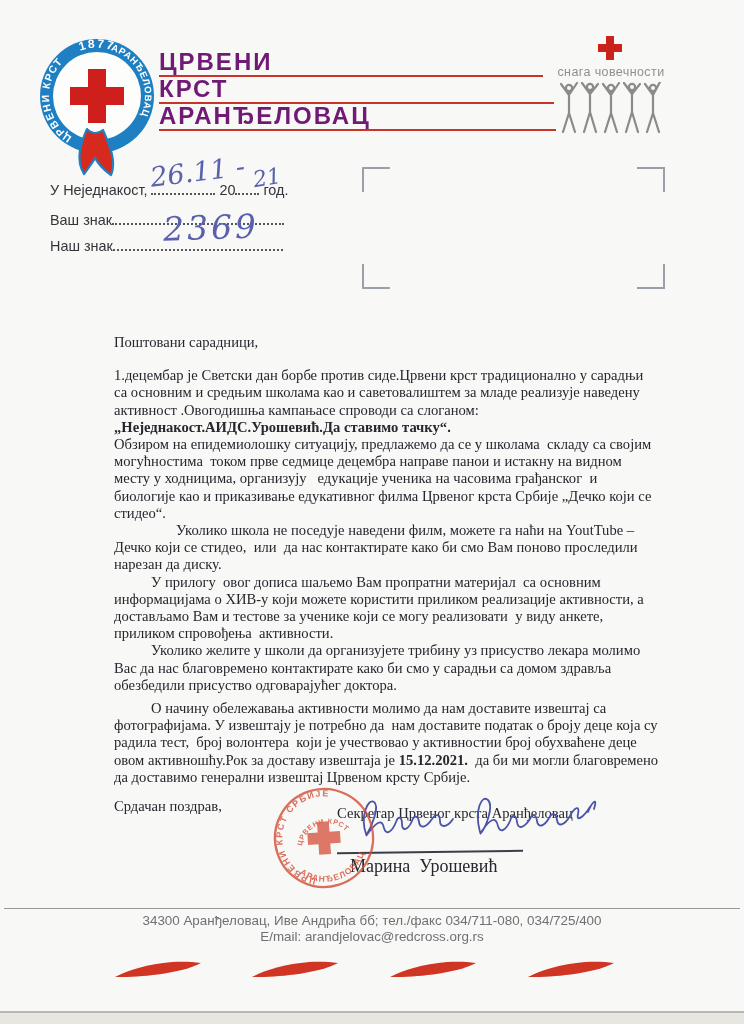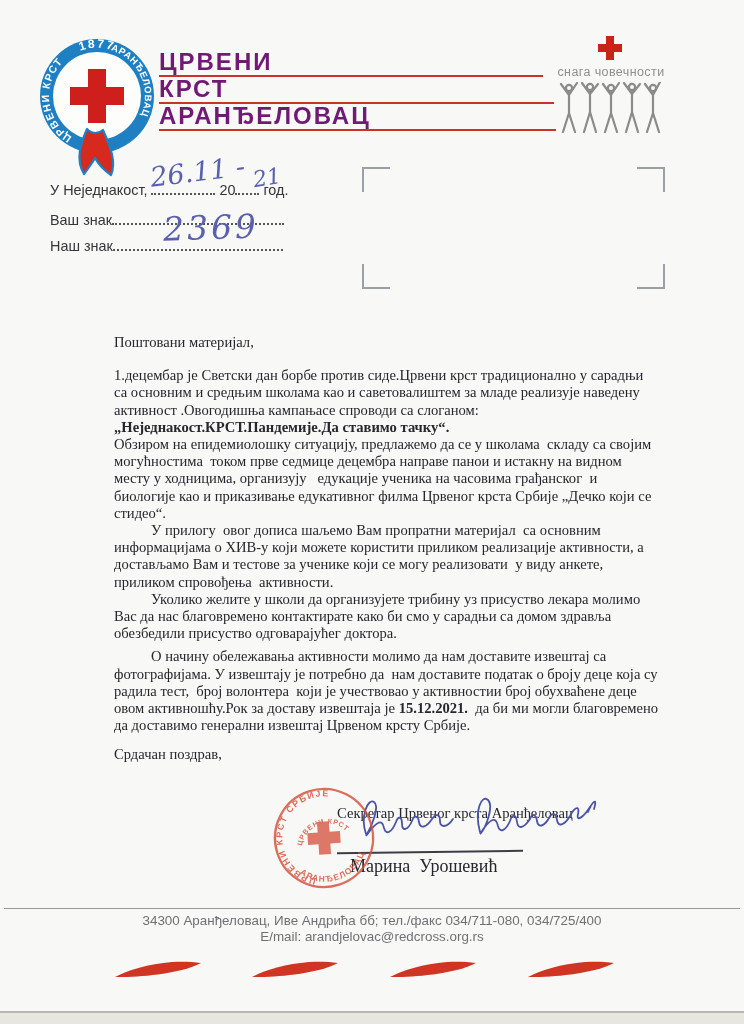--- a/index.html
+++ b/index.html
@@ -157,25 +157,26 @@
   <span class="hand hand-day" data-interactable="false">26.11 -</span>
   <span class="hand hand-year" data-interactable="false">21</span>
   <span class="hand hand-ref" data-interactable="false">2369</span>
 
   <i class="corner c-tl" data-interactable="false"></i>
   <i class="corner c-tr" data-interactable="false"></i>
   <i class="corner c-bl" data-interactable="false"></i>
   <i class="corner c-br" data-interactable="false"></i>
 
   <div class="doc-body" data-interactable="false">
-    <p class="salutation" data-interactable="false">Поштовани материјал,</p>
+    <p class="salutation" data-interactable="false">Поштовани сарадници,</p>
     <div data-interactable="false">
         <p class="blk" data-interactable="false"><span>1.децембар је Светски дан борбе против сиде.Црвени крст традиционално у сарадњи са основним и средњим школама као и саветовалиштем за младе реализује наведену активност .Овогодишња кампањасе спроводи са слоганом:</span></p>
-        <p class="blk" data-interactable="false"><span class="b">„Неједнакост.КРСТ.Пандемије.Да ставимо тачку“.</span></p>
+        <p class="blk" data-interactable="false"><span class="b">„Неједнакост.АИДС.Урошевић.Да ставимо тачку“.</span></p>
         <p class="blk" data-interactable="false"><span>Обзиром на епидемиолошку ситуацију, предлажемо да се у школама  складу са својим могућностима  током прве седмице децембра направе панои и истакну на видном месту у ходницима, организују   едукације ученика на часовима грађанског  и биологије као и приказивање едукативног филма Црвеног крста Србије „Дечко који се стидео“.</span></p>
+        <p class="ind-lg" data-interactable="false"><span>Уколико школа не поседује наведени филм, можете га наћи на YoutTube – Дечко који се стидео,  или  да нас контактирате како би смо Вам поново проследили нарезан да диску.</span></p>
         <p class="ind" data-interactable="false"><span>У прилогу  овог дописа шаљемо Вам пропратни материјал  са основним информацијама о ХИВ-у који можете користити приликом реализације активности, а достављамо Вам и тестове за ученике који се могу реализовати  у виду анкете, приликом спровођења  активности.</span></p>
         <p class="ind" data-interactable="false"><span>Уколико желите у школи да организујете трибину уз присуство лекара молимо Вас да нас благовремено контактирате како би смо у сарадњи са домом здравља обезбедили присуство одговарајућег доктора.</span></p>
         <p class="ind gap" data-interactable="false"><span>О начину обележавања активности молимо да нам доставите извештај са фотографијама. У извештају је потребно да  нам доставите податак о броју деце која су радила тест,  број волонтера  који је учествовао у активностии број обухваћене деце овом активношћу.Рок за доставу извештаја је </span><span class="b">15.12.2021.</span><span>  да би ми могли благовремено да доставимо генерални извештај Црвеном крсту Србије.</span></p>
       </div>
     <p class="closing" data-interactable="false">Срдачан поздрав,</p>
   </div>
 
   <div class="sig-role" data-interactable="false">Секретар Црвеног крста Аранђеловац</div>
   <svg class="sig-svg" width="250" height="64" viewBox="0 0 250 64" data-interactable="false">
     <g stroke="#4b53a8" stroke-width="1.8" fill="none" stroke-linecap="round">

